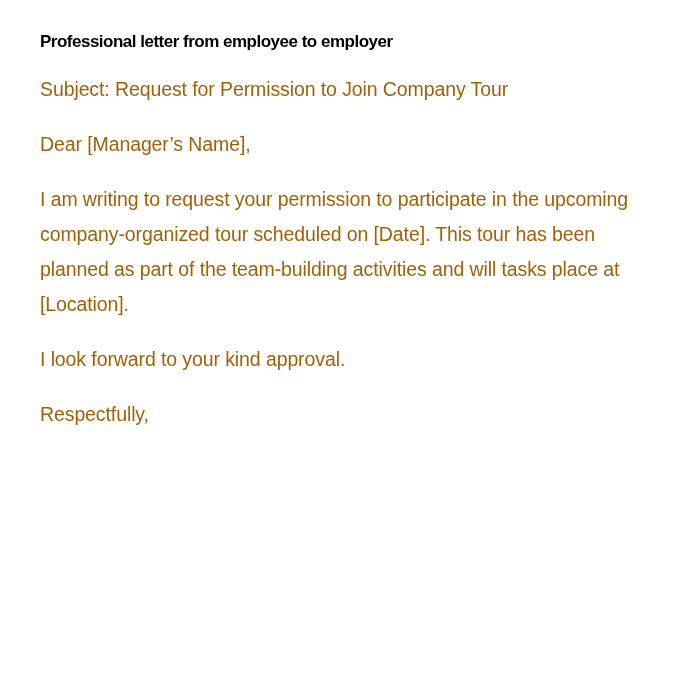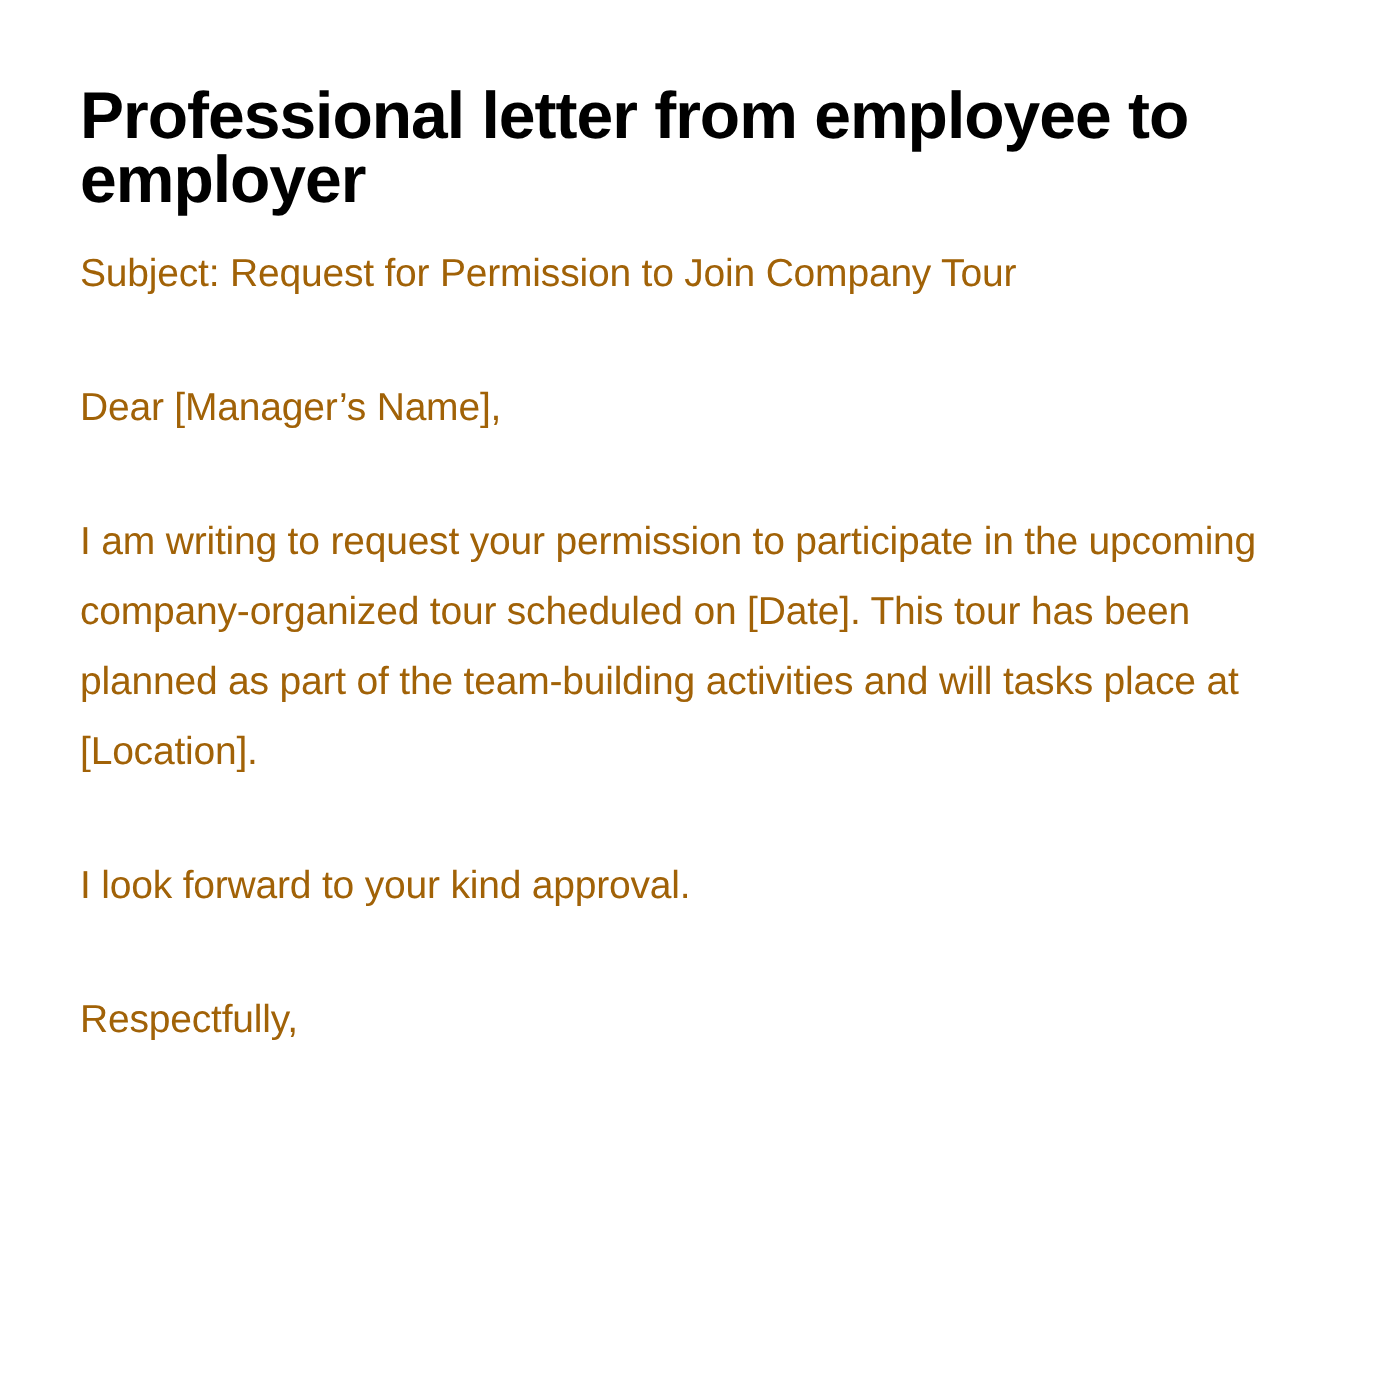--- a/index.html
+++ b/index.html
@@ -15,35 +15,35 @@
       color: #111111;
     }
     .page {
       position: relative;
       width: 700px;
       height: 691px;
       box-sizing: border-box;
       padding: 26px 40px 0 40px;
     }
     h1.title {
-      margin: 16px 0 14px 0;
-      font-size: 33px;
+      margin: 0 0 14px 0;
+      font-size: 17px;
       font-weight: bold;
       letter-spacing: -0.5px;
       line-height: 32px;
       color: #000000;
     }
     p {
       margin: 0;
       font-size: 19.5px;
       line-height: 35px;
       letter-spacing: -0.1px;
       color: #a16207;
     }
-    p + p { margin-top: 32px; }
+    p + p { margin-top: 20px; }
   </style>
 </head>
 <body>
 
 <div class="page">
   <h1 class="title">Professional letter from employee to employer</h1>
   <p>Subject: Request for Permission to Join Company Tour</p>
   <p>Dear [Manager’s Name],</p>
   <p>I am writing to request your permission to participate in the upcoming company-organized tour scheduled on [Date]. This tour has been planned as part of the team-building activities and will tasks place at [Location].</p>
   <p>I look forward to your kind approval.</p>

